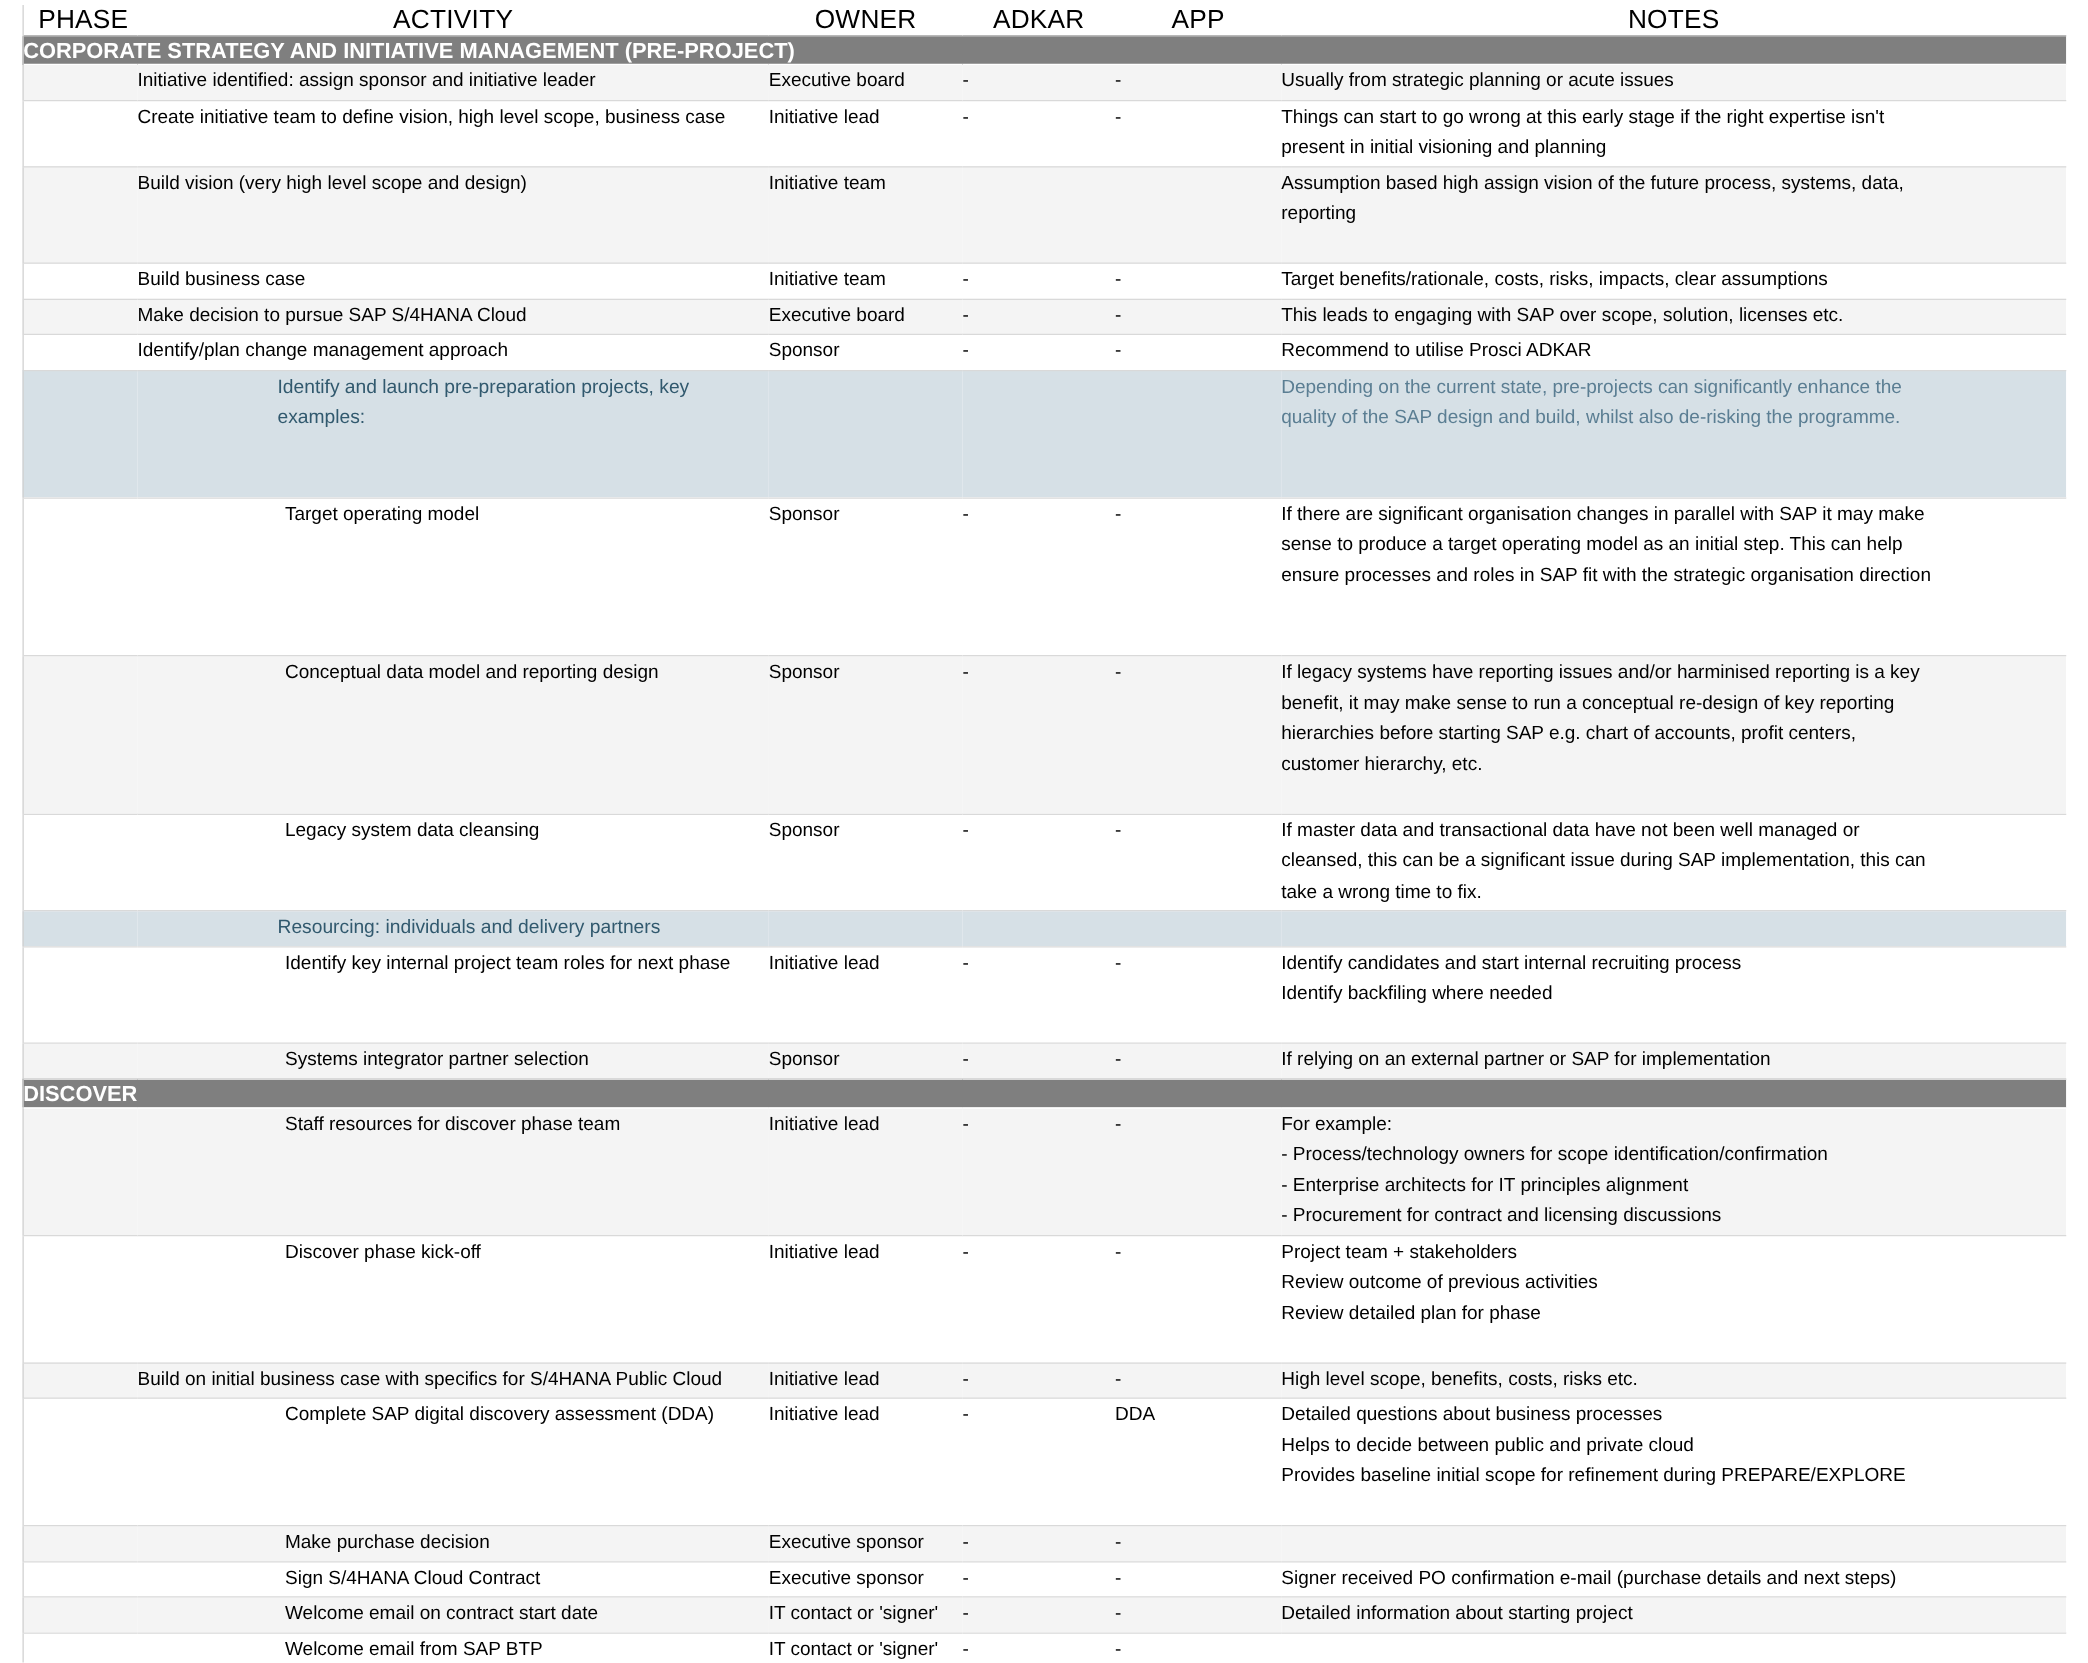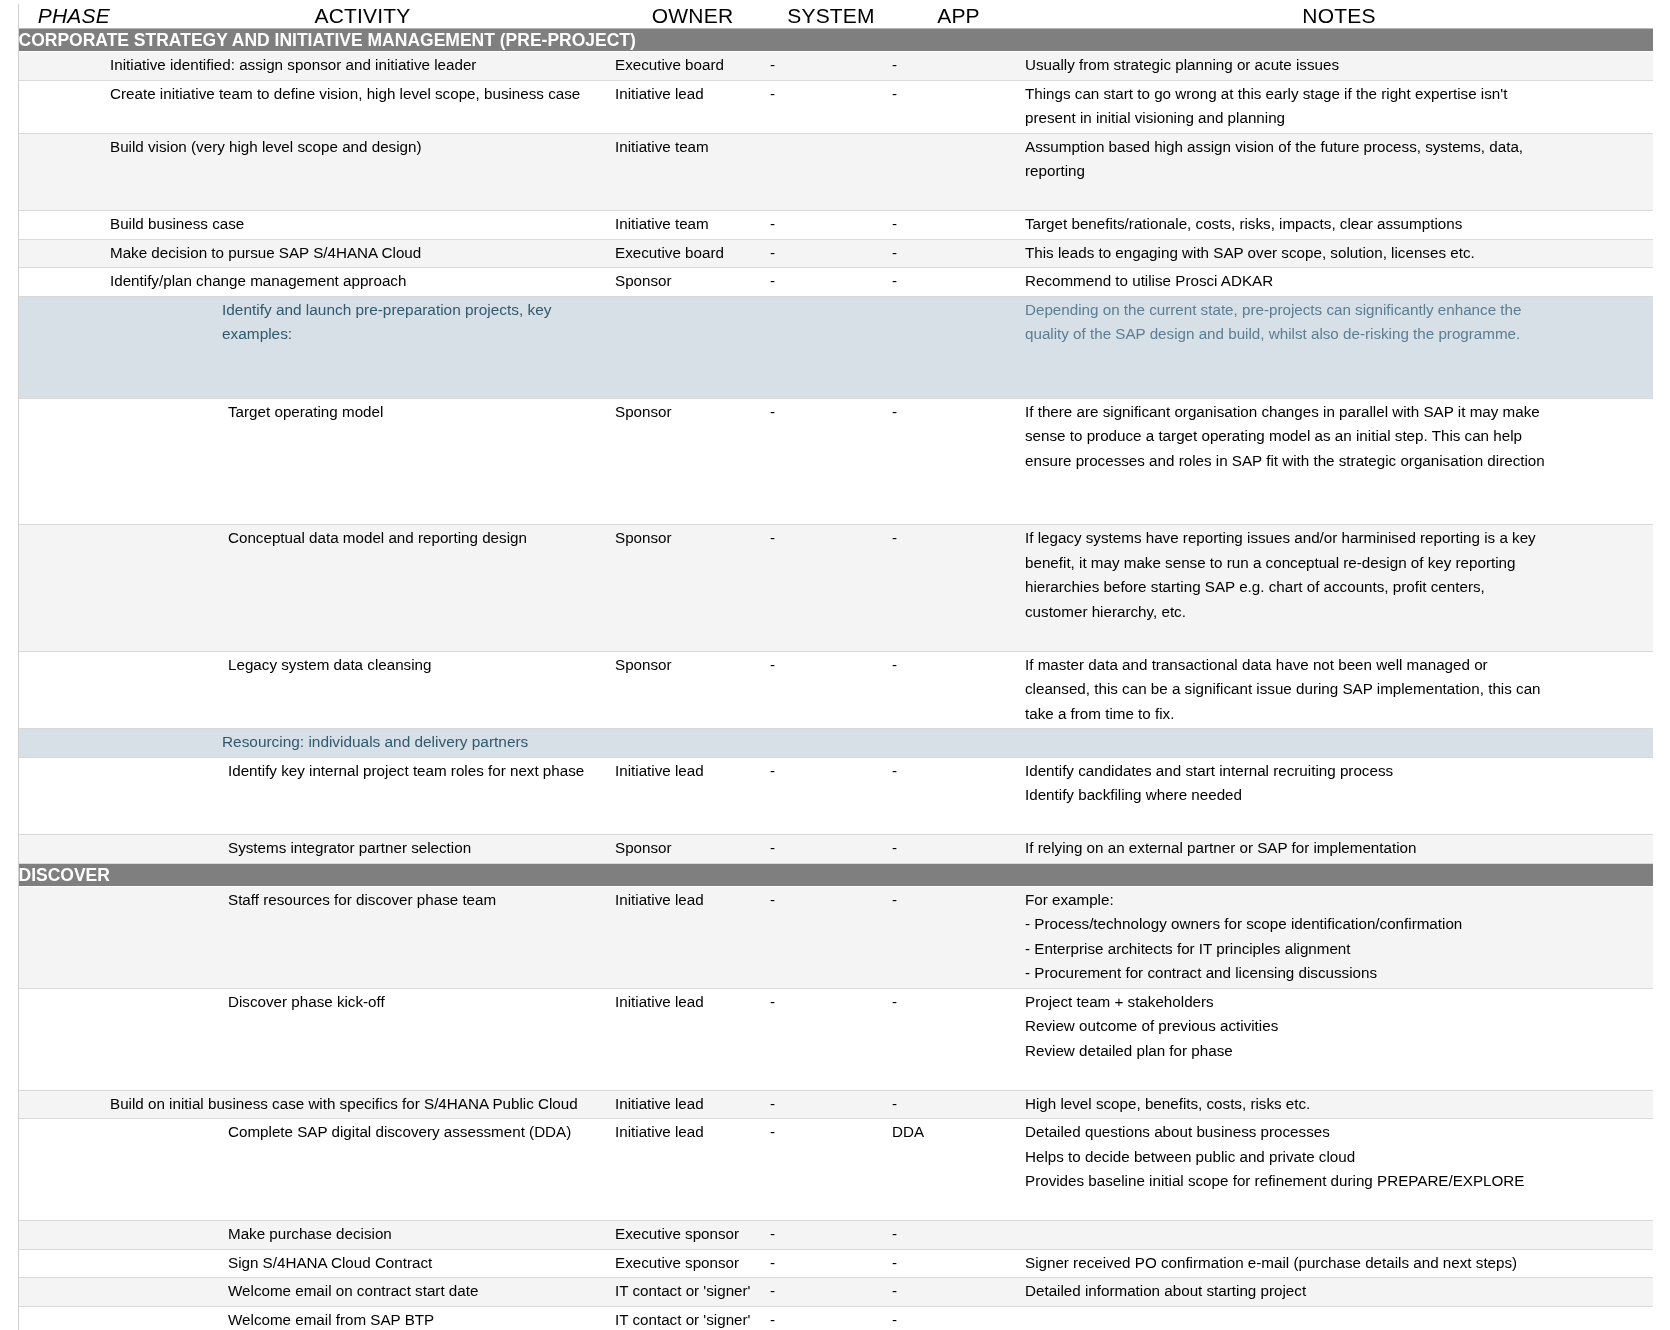--- a/index.html
+++ b/index.html
@@ -42,21 +42,21 @@
     font-size: 21px;
     font-weight: 400;
     color: #000;
     padding: 6px 0 10px 0;
     border-bottom: 1px solid #b8b8b8;
     background: #ffffff;
     letter-spacing: .2px;
   }
   .hdr-row th.gut { border-bottom: none; border-right: 1px solid #cfcfcf; }
   .hdr-row th.tail{ border-bottom: none; }
-  .hdr-phase  { text-align: right; padding-left: 12px !important; font-style: italic; }
+  .hdr-phase  { text-align: left; padding-left: 12px !important; }
   .hdr-center { text-align: center; }
 
   
   .phase-row td {
     background: #7f7f7f;
     color: #ffffff;
     font-weight: bold;
     font-size: 17.5px;
     padding: 4px 0 4px 6px;
     height: 22px;
@@ -137,21 +137,21 @@
         <col class="c-app">
       <col class="c-notes">
         <col class="c-tail">
     </colgroup>
     <thead>
       <tr class="hdr-row">
         <th class="gut"></th>
         <th class="hdr-phase">PHASE</th>
         <th class="hdr-center">ACTIVITY</th>
         <th class="hdr-center">OWNER</th>
-        <th class="hdr-center">SYSTEM</th>
+        <th class="hdr-center">ADKAR</th>
         <th class="hdr-center">APP</th>
         <th class="hdr-center">NOTES</th>
         <th class="tail"></th>
       </tr>
     </thead>
     <tbody id="tbody">
         <tr class="phase-row">
           <td class="gut-empty"></td>
           <td colspan="6">CORPORATE STRATEGY AND INITIATIVE MANAGEMENT (PRE-PROJECT)</td>
           <td class="tail-empty"></td>
@@ -340,21 +340,21 @@
             <div class="lines">
               <div>Sponsor</div>
             </div>
           </td>
           <td class="system">-</td>
           <td class="app">-</td>
           <td class="notes">
             <div class="lines">
               <div>If master data and transactional data have not been well managed or</div>
               <div>cleansed, this can be a significant issue during SAP implementation, this can</div>
-              <div>take a from time to fix.</div>
+              <div>take a wrong time to fix.</div>
             </div>
           </td>
           <td class="tail">&nbsp;</td>
         </tr>
         <tr class="data blue">
           <td class="gutter">&nbsp;</td>
           <td class="phase">&nbsp;</td>
           <td class="activity">Resourcing: individuals and delivery partners</td>
           <td class="owner">
             <div class="lines">

